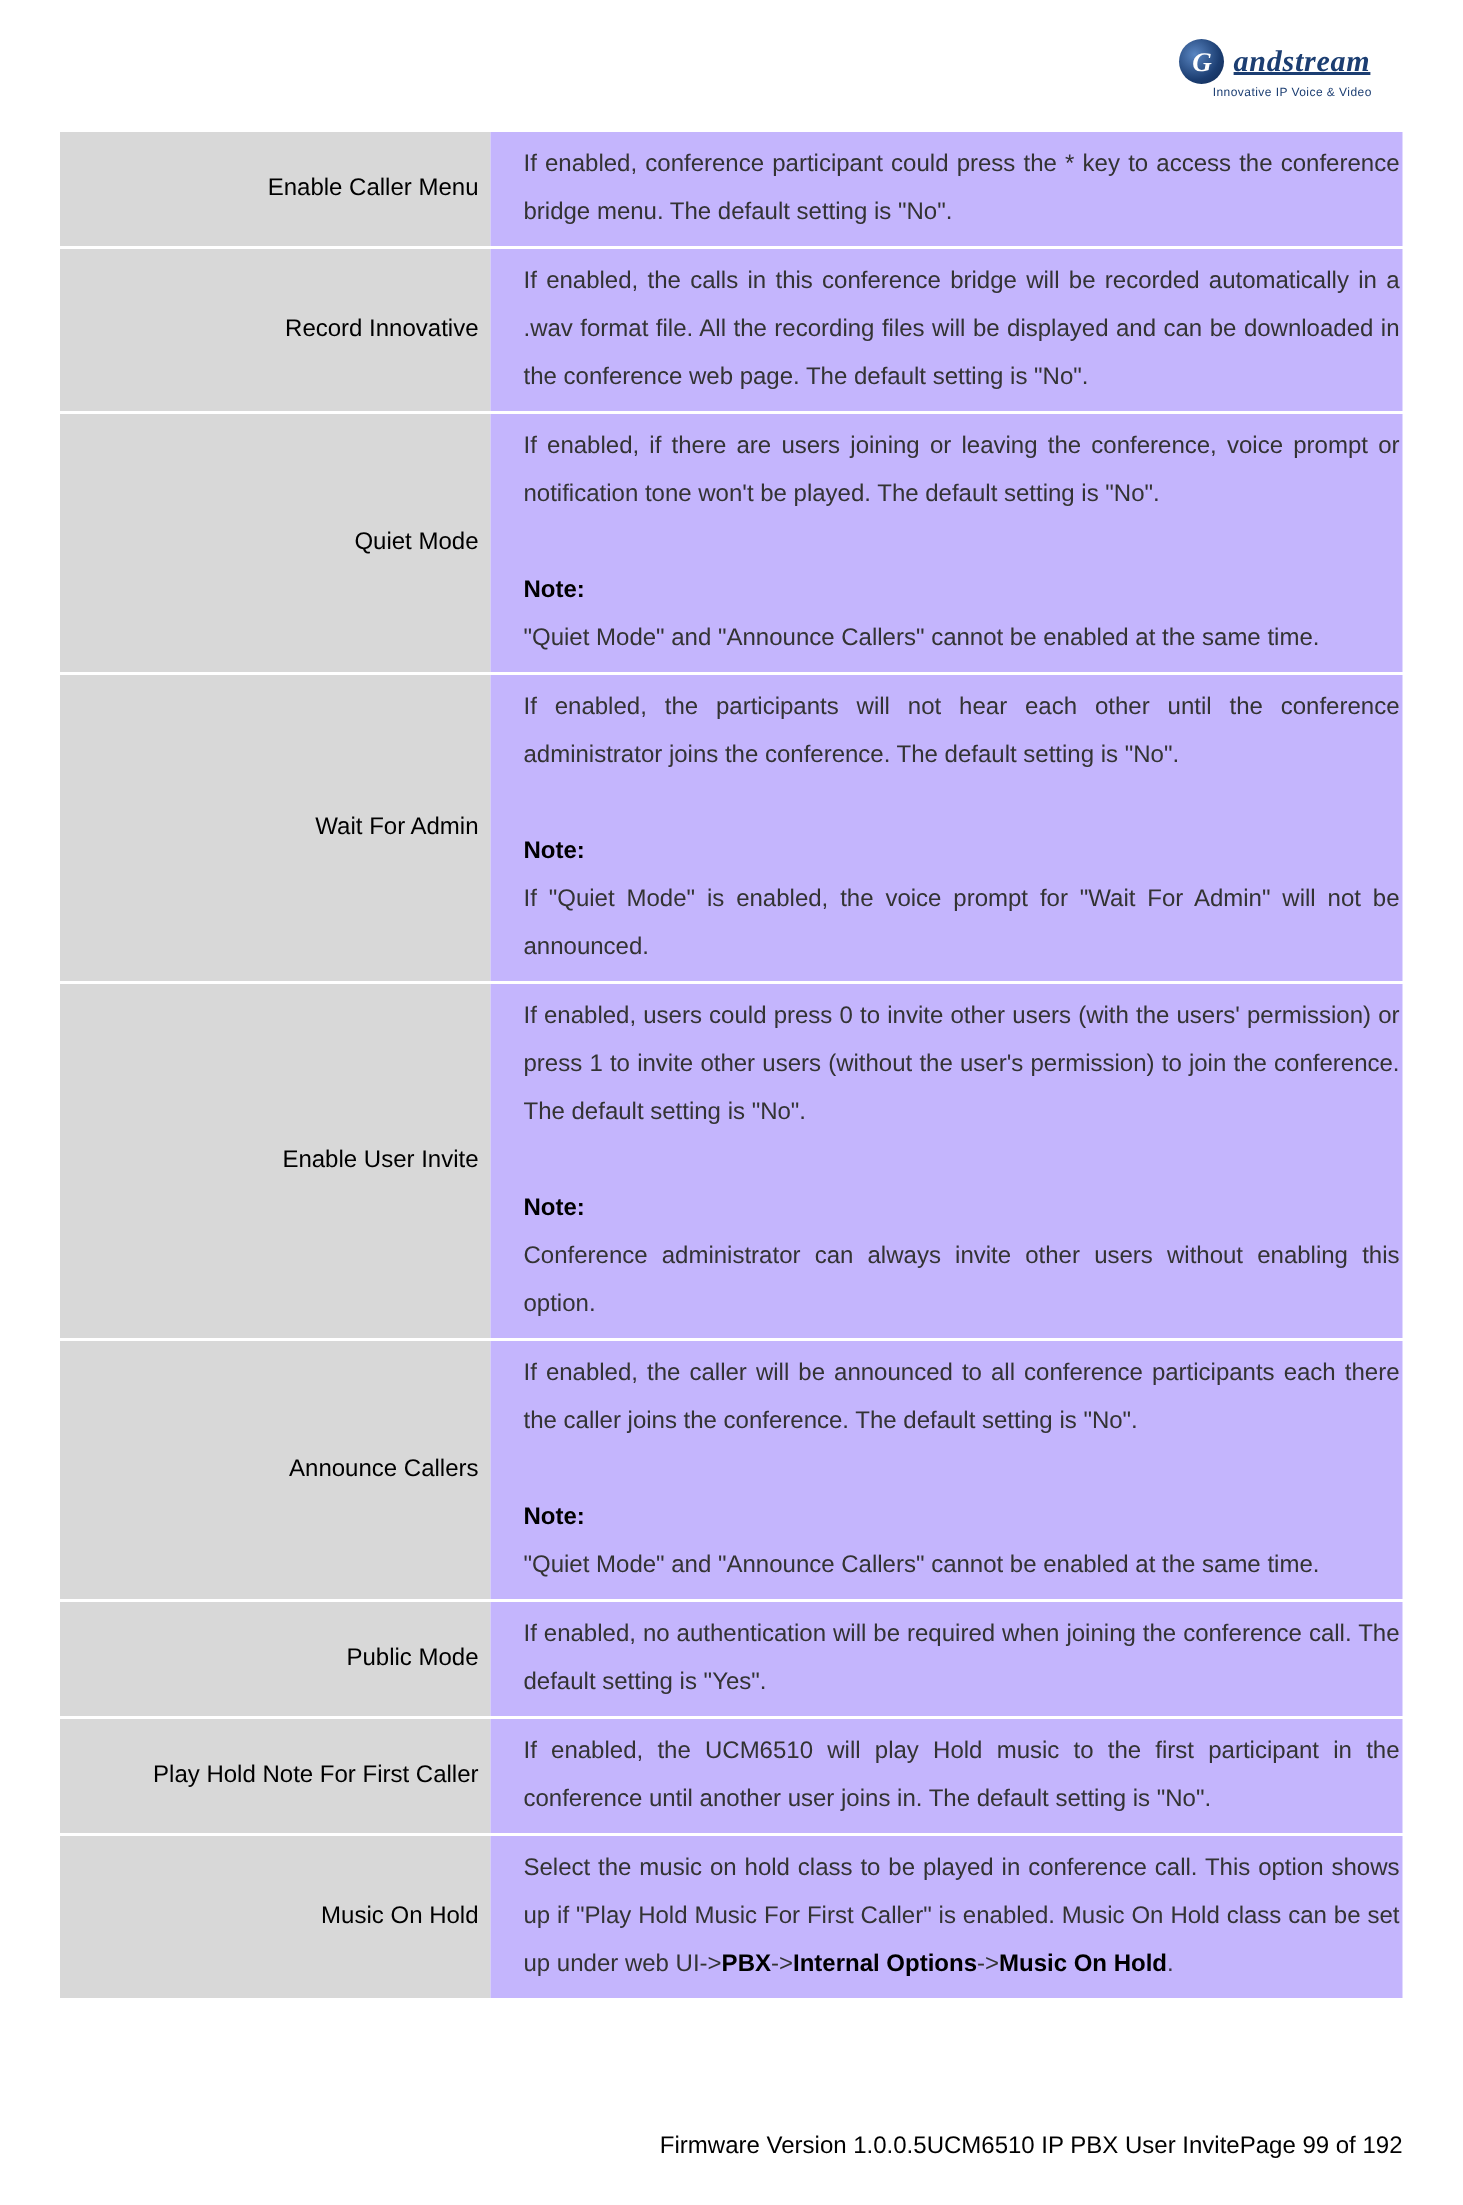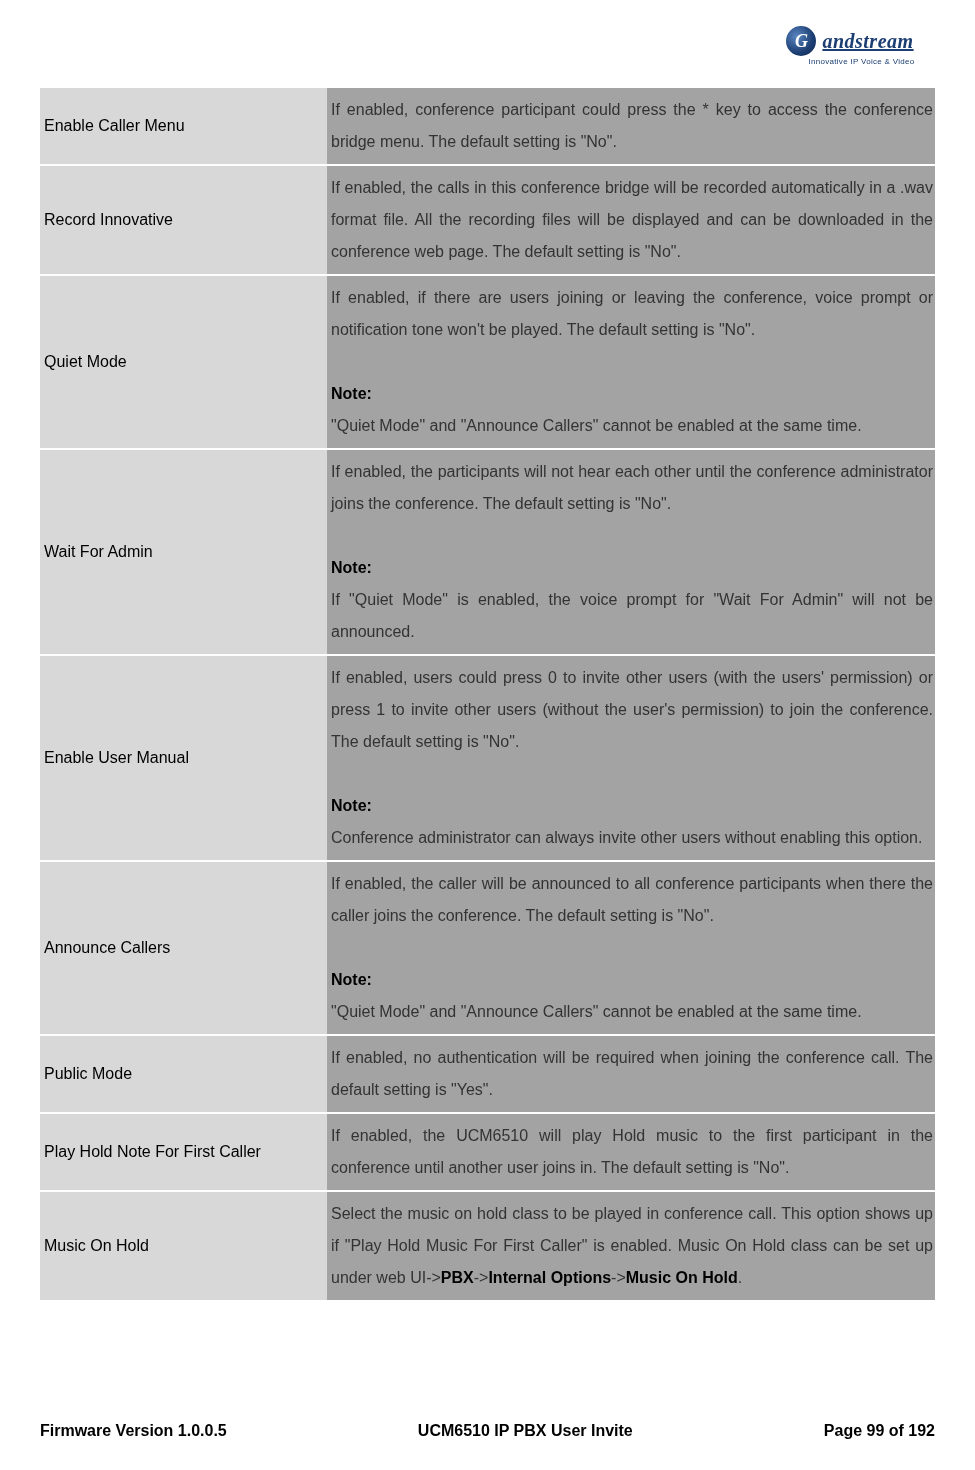--- a/index.html
+++ b/index.html
@@ -77,43 +77,43 @@
   table.params td {
     vertical-align: middle;
     font-size: 16px;
     line-height: 2.0;
   }
   td.label {
     background: #d8d8d8;
     width: 275px;
     padding: 6px 8px 6px 4px;
     color: #000;
+    text-align: right;
   }
   td.desc {
-    background: #a3a3a3;
-    padding: 6px 2px 6px 4px;
+    background: #c4b5fd;
+    padding: 6px 2px 6px 22px;
     color: #333;
     text-align: justify;
   }
   .note-label {
     font-weight: bold;
     color: #000;
   }
   .bold {
     font-weight: bold;
     color: #000;
   }
   .spacer { flex: 1 1 auto; }
   .footer {
     display: flex;
-    justify-content: space-between;
+    justify-content: flex-end;
     font-size: 16px;
     color: #000;
     padding: 28px 0 30px 0;
-    font-weight: bold;
   }
 </style>
 </head>
 <body>
 
 <div class="page">
 
   <div class="logo-row">
     <div class="logo">
       <div class="logo-top">
@@ -146,32 +146,32 @@
       <tr>
         <td class="label">Wait For Admin</td>
         <td class="desc">
           <div>If enabled, the participants will not hear each other until the conference administrator joins the conference. The default setting is "No".</div>
           <div>&nbsp;</div>
           <div><span class="note-label">Note:</span></div>
           <div>If "Quiet Mode" is enabled, the voice prompt for "Wait For Admin" will not be announced.</div>
         </td>
       </tr>
       <tr>
-        <td class="label">Enable User Manual</td>
+        <td class="label">Enable User Invite</td>
         <td class="desc">
           <div>If enabled, users could press 0 to invite other users (with the users' permission) or press 1 to invite other users (without the user's permission)  to join the conference. The default setting is "No".</div>
           <div>&nbsp;</div>
           <div><span class="note-label">Note:</span></div>
           <div>Conference administrator can always invite other users without enabling this option.</div>
         </td>
       </tr>
       <tr>
         <td class="label">Announce Callers</td>
         <td class="desc">
-          <div>If enabled, the caller will be announced to all conference participants when there the caller joins the conference. The default setting is "No".</div>
+          <div>If enabled, the caller will be announced to all conference participants each there the caller joins the conference. The default setting is "No".</div>
           <div>&nbsp;</div>
           <div><span class="note-label">Note:</span></div>
           <div>"Quiet Mode" and "Announce Callers" cannot be enabled at the same time.</div>
         </td>
       </tr>
       <tr>
         <td class="label">Public Mode</td>
         <td class="desc">If enabled, no authentication will be required when joining the conference call. The default setting is "Yes".</td>
       </tr>
       <tr>

